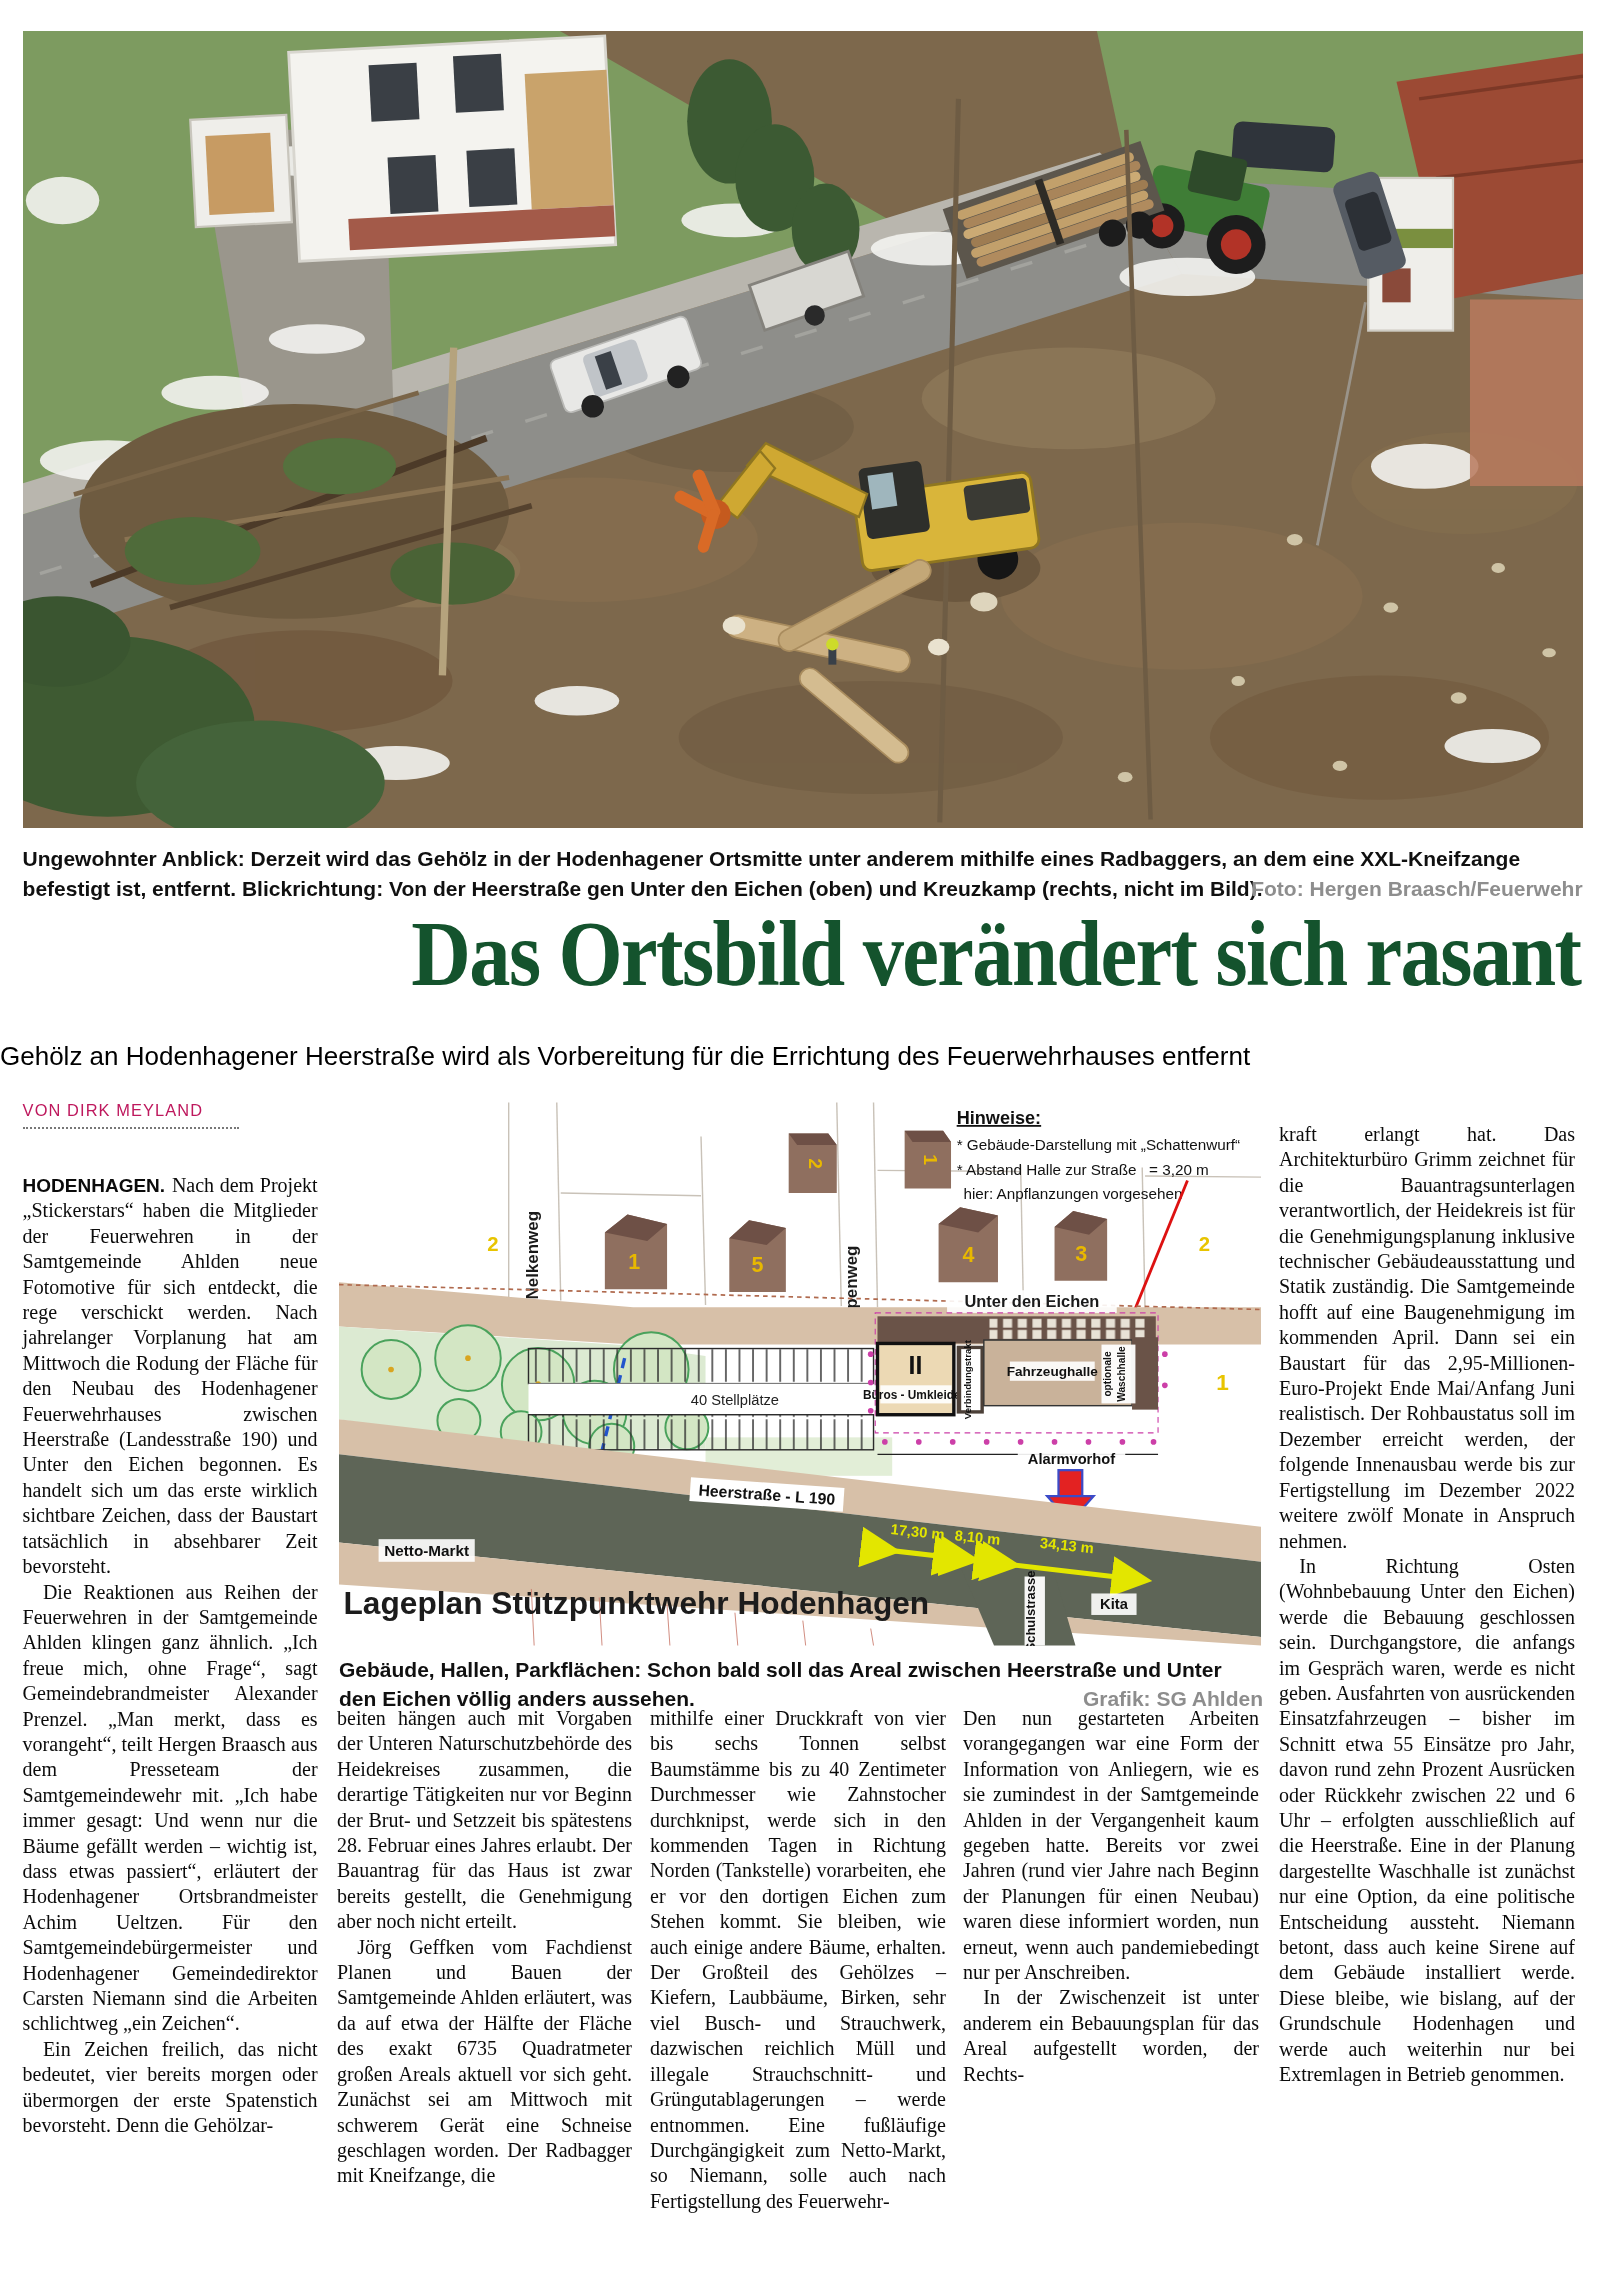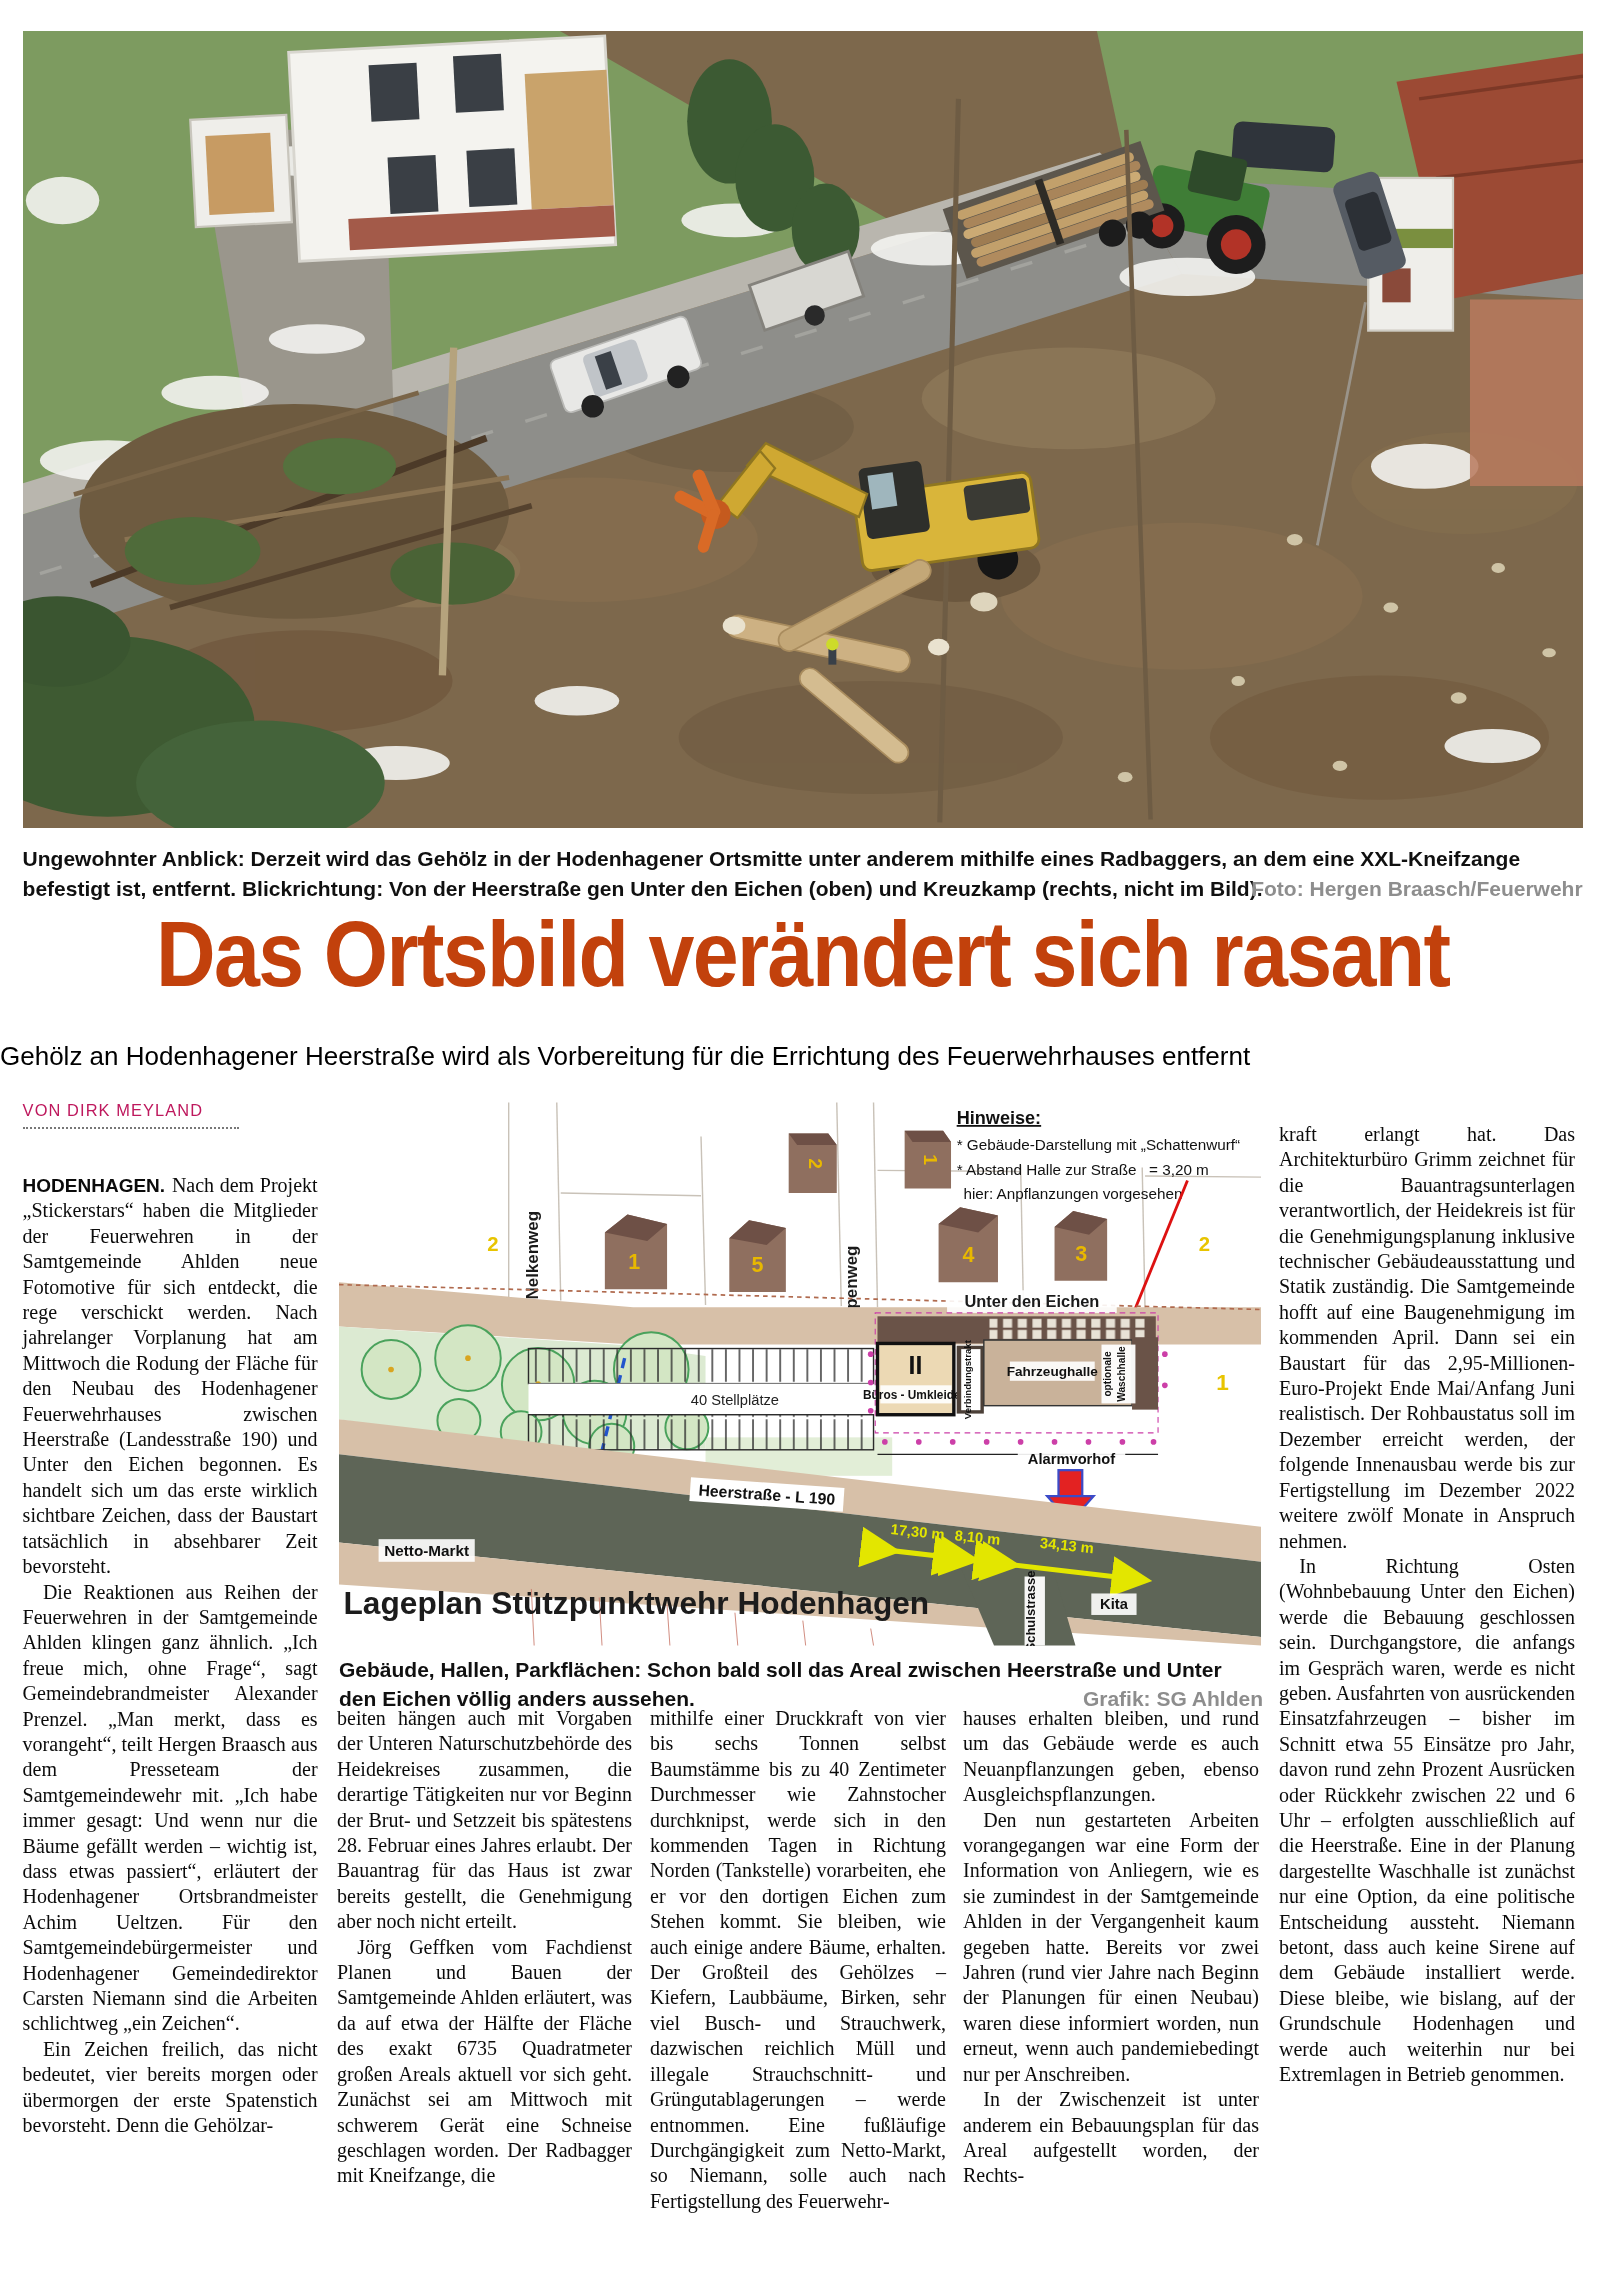--- a/index.html
+++ b/index.html
@@ -8,22 +8,22 @@
     font-family:"Liberation Sans",sans-serif;color:#0a0a0a;overflow:hidden;
   }
   .abs{position:absolute;}
   
   #photo{left:22.6px;top:31px;width:1560px;height:797px;background:#7d684c;}
   #photo svg{display:block;width:100%;height:100%;}
   
   #photo-caption{left:22.6px;top:844px;width:1560px;font-weight:bold;font-size:21px;line-height:30px;color:#101010;}
   #photo-credit{position:absolute;right:0;top:30px;color:#8e8e8e;font-weight:bold;font-size:21px;}
   
-  #headline{left:0;top:903px;width:1605px;text-align:center;font-family:Liberation Sans, sans-serif;
-            font-weight:bold;font-size:86px;line-height:1.1;color:#c2410c;}
+  #headline{left:0;top:903px;width:1605px;text-align:right;font-family:Liberation Serif, serif;
+            font-weight:bold;font-size:86px;line-height:1.1;color:#14532d;}
   #headline span{display:inline-block;transform:scale(.96,1.08);transform-origin:center top;letter-spacing:-1.7px;}
   #subheadline{left:0;top:1041px;width:1605px;text-align:left;font-size:26px;font-weight:400;color:#000;}
   
   #byline{left:22.6px;top:1101px;font-size:16.4px;letter-spacing:1.1px;color:#be185d;
           border-bottom:2.3px dotted #777;padding-bottom:6.8px;width:216px;}
   
   .col{font-family:"Liberation Serif",serif;font-size:20px;line-height:25.4px;text-align:justify;color:#0b0b0b;}
   .col p{margin:0;}
   .col p + p{text-indent:20.3px;}
   #col1{left:22.6px;top:1160px;width:295px;margin-top:13px;}
@@ -233,21 +233,20 @@
   <p>Ein Zeichen freilich, das nicht bedeutet, vier bereits morgen oder übermorgen der erste Spatenstich bevorsteht. Denn die Gehölzar-</p>
 </div>
 <div id="col2" class="col abs">
   <p>beiten hängen auch mit Vorgaben der Unteren Naturschutzbehörde des Heidekreises zusammen, die derartige Tätigkeiten nur vor Beginn der Brut- und Setzzeit bis spätestens 28. Februar eines Jahres erlaubt. Der Bauantrag für das Haus ist zwar bereits gestellt, die Genehmigung aber noch nicht erteilt.</p>
   <p>Jörg Geffken vom Fachdienst Planen und Bauen der Samtgemeinde Ahlden erläutert, was da auf etwa der Hälfte der Fläche des exakt 6735 Quadratmeter großen Areals aktuell vor sich geht. Zunächst sei am Mittwoch mit schwerem Gerät eine Schneise geschlagen worden. Der Radbagger mit Kneifzange, die</p>
 </div>
 <div id="col3" class="col abs">
   <p>mithilfe einer Druckkraft von vier bis sechs Tonnen selbst Baumstämme bis zu 40 Zentimeter Durchmesser wie Zahnstocher durchknipst, werde sich in den kommenden Tagen in Richtung Norden (Tankstelle) vorarbeiten, ehe er vor den dortigen Eichen zum Stehen kommt. Sie bleiben, wie auch einige andere Bäume, erhalten. Der Großteil des Gehölzes – Kiefern, Laubbäume, Birken, sehr viel Busch- und Strauchwerk, dazwischen reichlich Müll und illegale Strauchschnitt- und Grüngutablagerungen – werde entnommen. Eine fußläufige Durchgängigkeit zum Netto-Markt, so Niemann, solle auch nach Fertigstellung des Feuerwehr-</p>
 </div>
 <div id="col4" class="col abs">
-  <p>hauses erhalten bleiben, und rund um das Gebäude werde es auch Neuanpflanzungen geben, ebenso Ausgleichspflanzungen.</p>
   <p>Den nun gestarteten Arbeiten vorangegangen war eine Form der Information von Anliegern, wie es sie zumindest in der Samtgemeinde Ahlden in der Vergangenheit kaum gegeben hatte. Bereits vor zwei Jahren (rund vier Jahre nach Beginn der Planungen für einen Neubau) waren diese informiert worden, nun erneut, wenn auch pandemiebedingt nur per Anschreiben.</p>
   <p>In der Zwischenzeit ist unter anderem ein Bebauungsplan für das Areal aufgestellt worden, der Rechts-</p>
 </div>
 <div id="col5" class="col abs">
   <p>kraft erlangt hat. Das Architekturbüro Grimm zeichnet für die Bauantragsunterlagen verantwortlich, der Heidekreis ist für die Genehmigungsplanung inklusive technischer Gebäudeausstattung und Statik zuständig. Die Samtgemeinde hofft auf eine Baugenehmigung im kommenden April. Dann sei ein Baustart für das 2,95-Millionen-Euro-Projekt Ende Mai/Anfang Juni realistisch. Der Rohbaustatus soll im Dezember erreicht werden, der folgende Innenausbau werde bis zur Fertigstellung im Dezember 2022 weitere zwölf Monate in Anspruch nehmen.</p>
   <p>In Richtung Osten (Wohnbebauung Unter den Eichen) werde die Bebauung geschlossen sein. Durchgangstore, die anfangs im Gespräch waren, werde es nicht geben. Ausfahrten von ausrückenden Einsatzfahrzeugen – bisher im Schnitt etwa 55 Einsätze pro Jahr, davon rund zehn Prozent Ausrücken oder Rückkehr zwischen 22 und 6 Uhr – erfolgten ausschließlich auf die Heerstraße. Eine in der Planung dargestellte Waschhalle ist zunächst nur eine Option, da eine politische Entscheidung aussteht. Niemann betont, dass auch keine Sirene auf dem Gebäude installiert werde. Diese bleibe, wie bislang, auf der Grundschule Hodenhagen und werde auch weiterhin nur bei Extremlagen in Betrieb genommen.</p>
 </div>
 
 <div id="plan" class="abs">
 <svg viewBox="0 0 1630 960">

